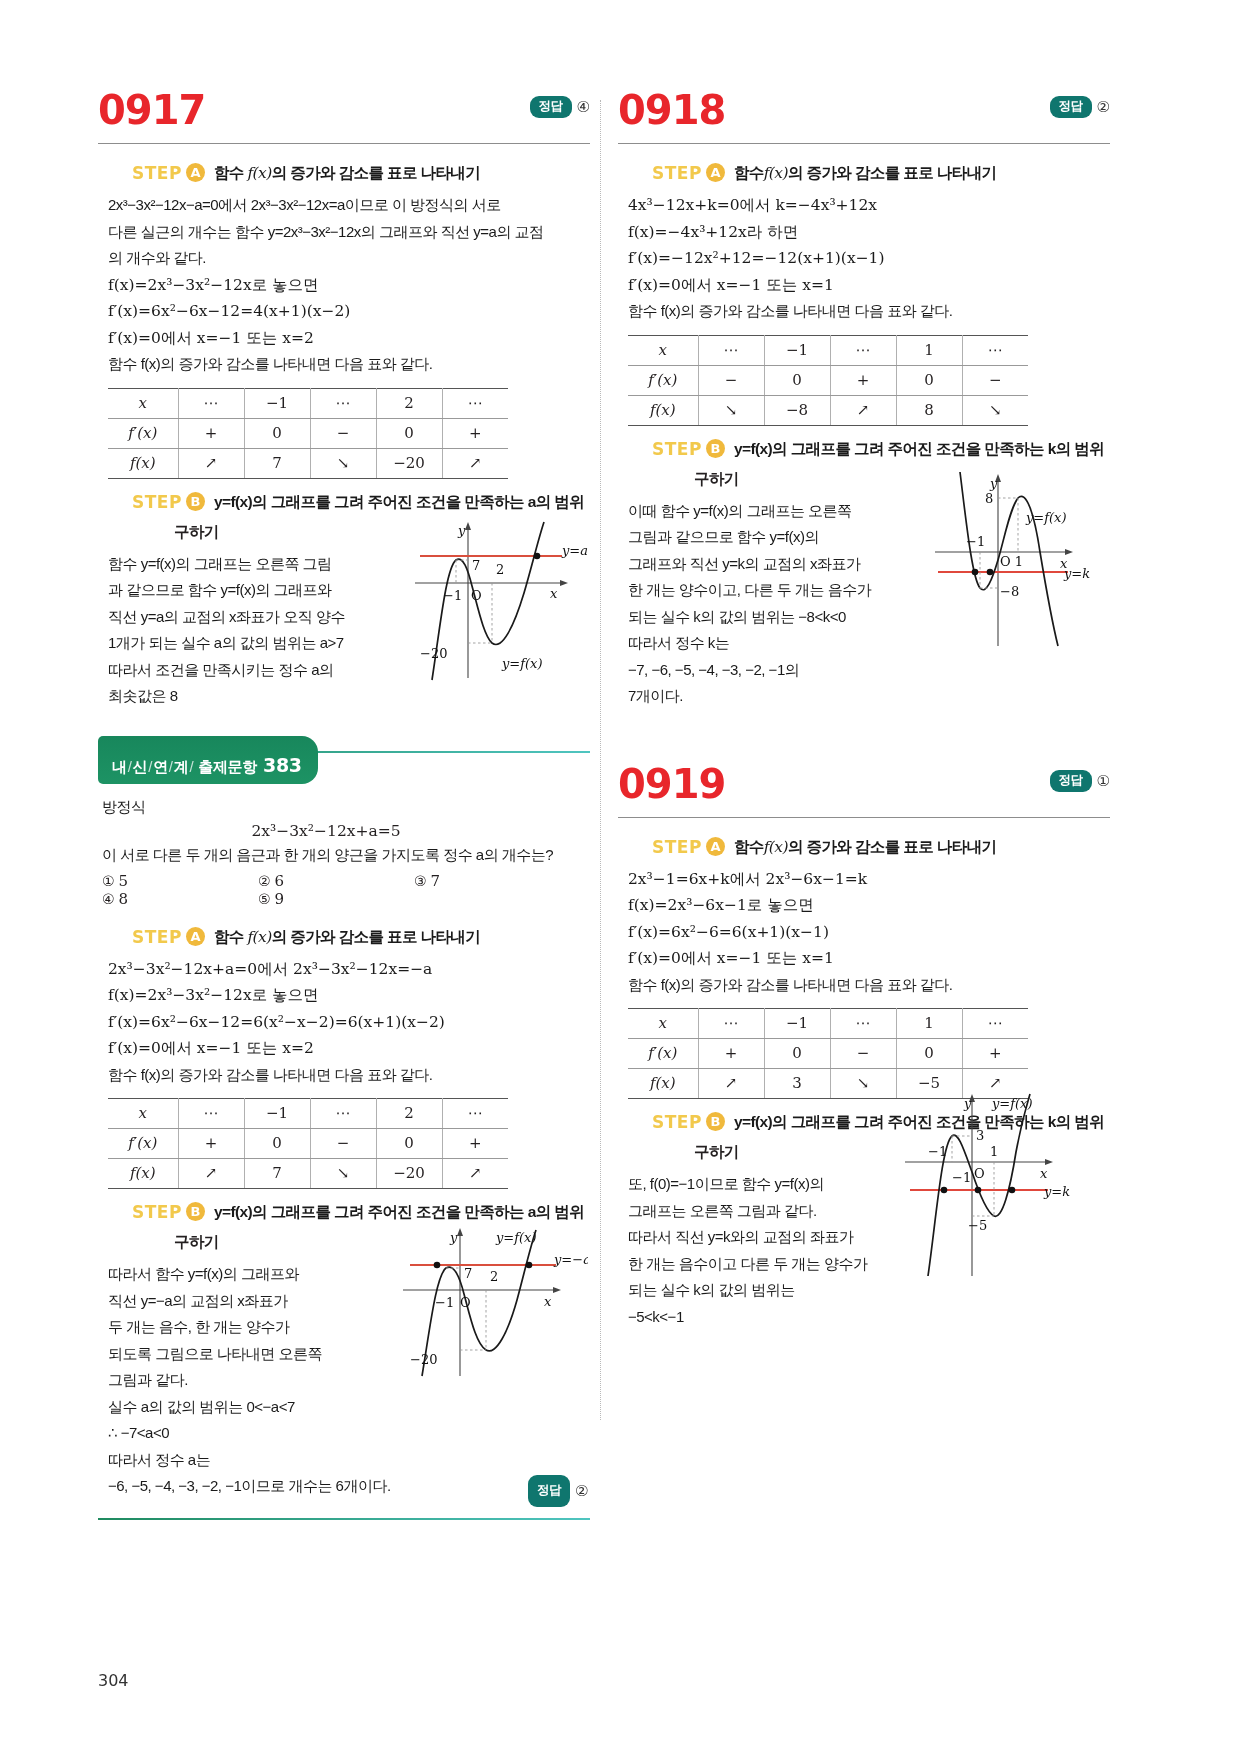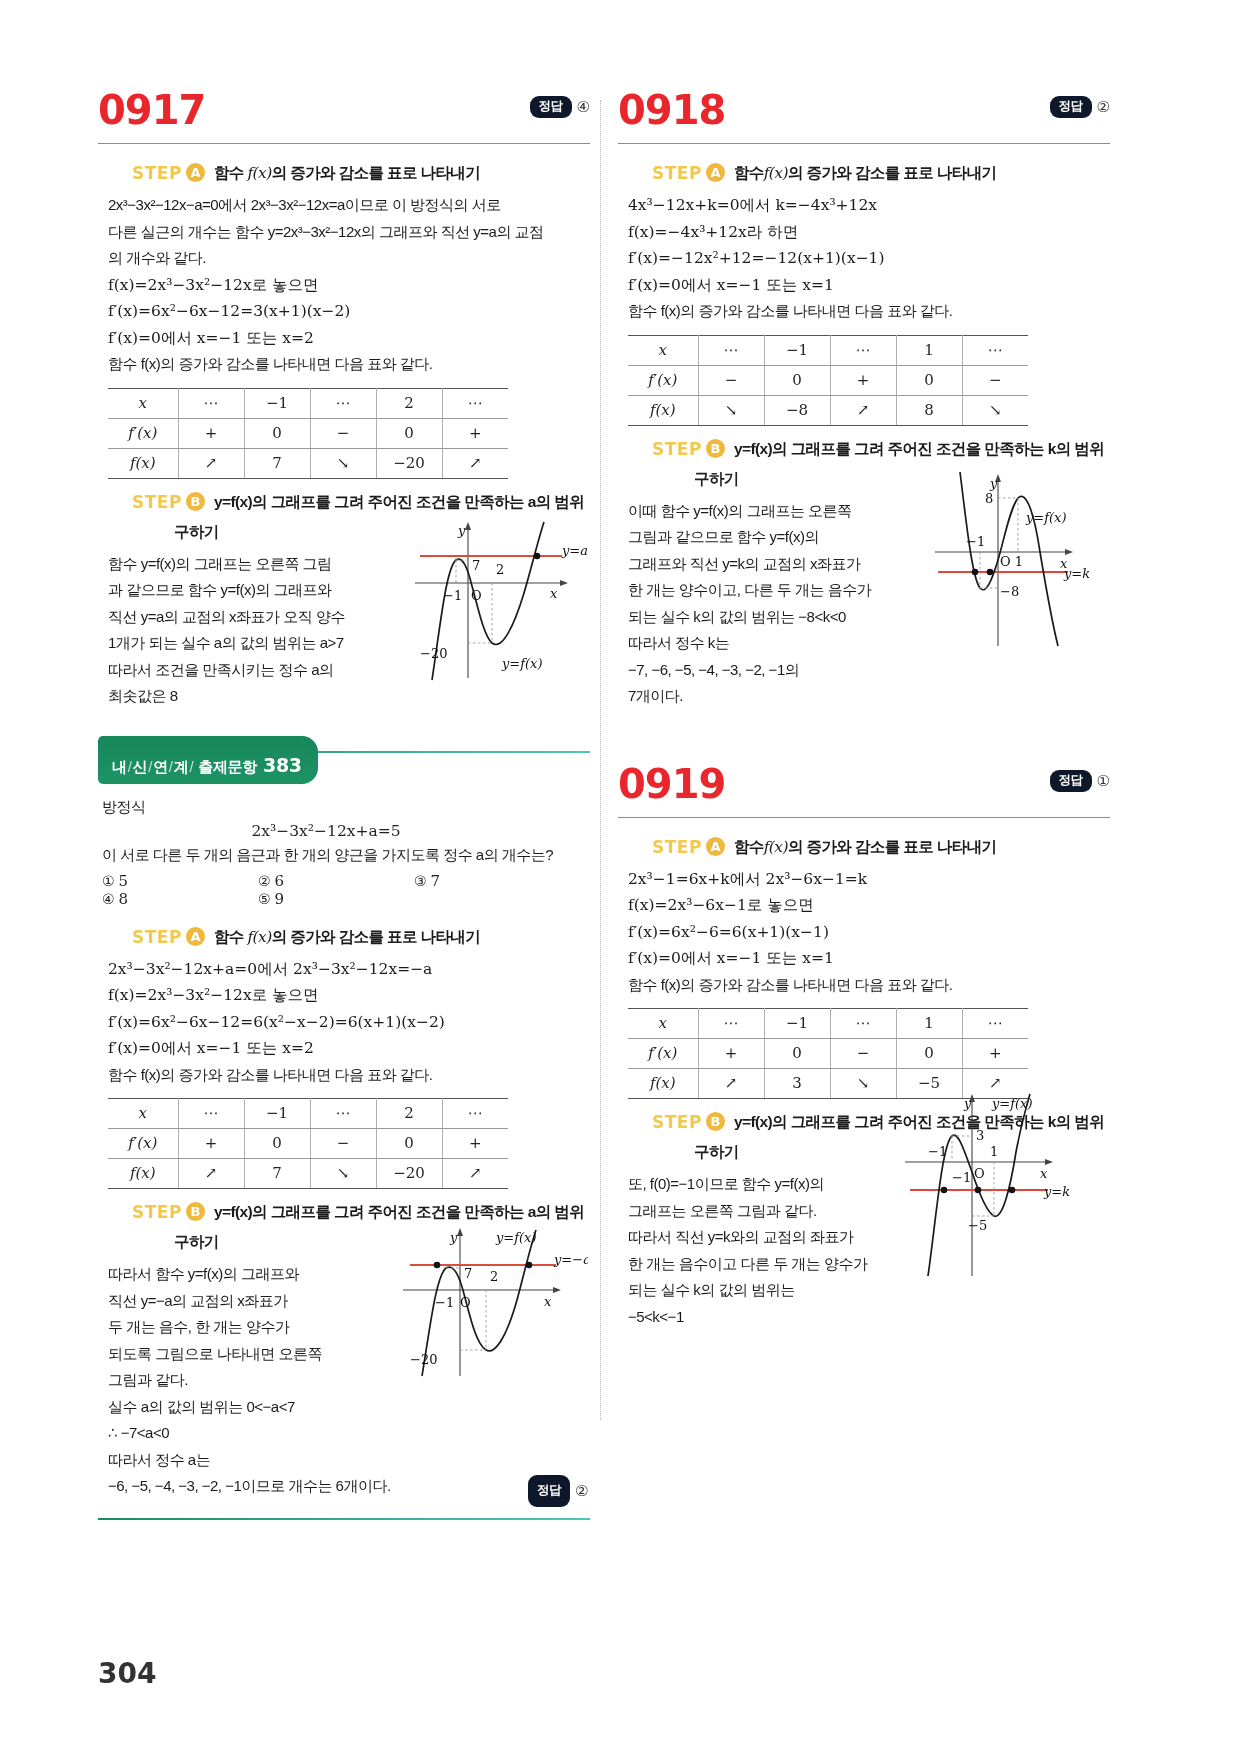--- a/index.html
+++ b/index.html
@@ -36,21 +36,21 @@
   }
   .prob-rule {
     position:absolute; left:0; right:0; bottom:6px;
     height:1px; background:#8d8d8d;
   }
   .answer-pill {
     position:absolute; right:0; top:8px;
     display:flex; align-items:center; gap:5px;
   }
   .answer-pill .tag {
-    background:#0f172a; color:#fff;
+    background:#0f766e; color:#fff;
     font-size:12.5px; font-weight:bold;
     border-radius:9px; padding:2px 9px 3px;
     letter-spacing:-0.5px;
   }
   .answer-pill .circnum {
     font-family:"DejaVu Sans", sans-serif;
     font-size:15px; color:#333;
   }
 
   
@@ -139,21 +139,21 @@
   }
 
   
   .fig { position:absolute; }
   .fig svg { display:block; }
 
   
   .page-num {
     position:absolute; left:98px; bottom:62px;
     font-family:"DejaVu Sans", sans-serif;
-    font-weight:bold; font-size:28px; color:#333;
+    font-weight:normal; font-size:16px; color:#333;
   }
 </style>
 </head>
 <body>
 
 <div class="page">
 
   <div class="col-divider"></div>
 
   <div class="col col-left">
@@ -172,21 +172,21 @@
         <span class="step-label">STEP</span>
         <span class="step-badge">A</span>
         <span class="step-text"><span>함수 </span><span class="m">f(x)</span><span>의 증가와 감소를 표로 나타내기</span></span>
       </div>
 
       <div class="body-text">
         <div>2x³−3x²−12x−a=0에서 2x³−3x²−12x=a이므로 이 방정식의 서로</div>
         <div>다른 실근의 개수는 함수 y=2x³−3x²−12x의 그래프와 직선 y=a의 교점</div>
         <div>의 개수와 같다.</div>
         <div class="eq">f(x)=2x³−3x²−12x로 놓으면</div>
-        <div class="eq">f′(x)=6x²−6x−12=3(x+1)(x−2)</div>
+        <div class="eq">f′(x)=6x²−6x−12=4(x+1)(x−2)</div>
         <div class="eq">f′(x)=0에서 x=−1 또는 x=2</div>
         <div>함수 f(x)의 증가와 감소를 나타내면 다음 표와 같다.</div>
       </div>
 
       <table class="vtab" style="width:400px">
         <tbody>
             <tr>
           <td class="hv" style="width:70px">x</td>
           <td style="width:66px">⋯</td>
           <td style="width:66px">−1</td>

